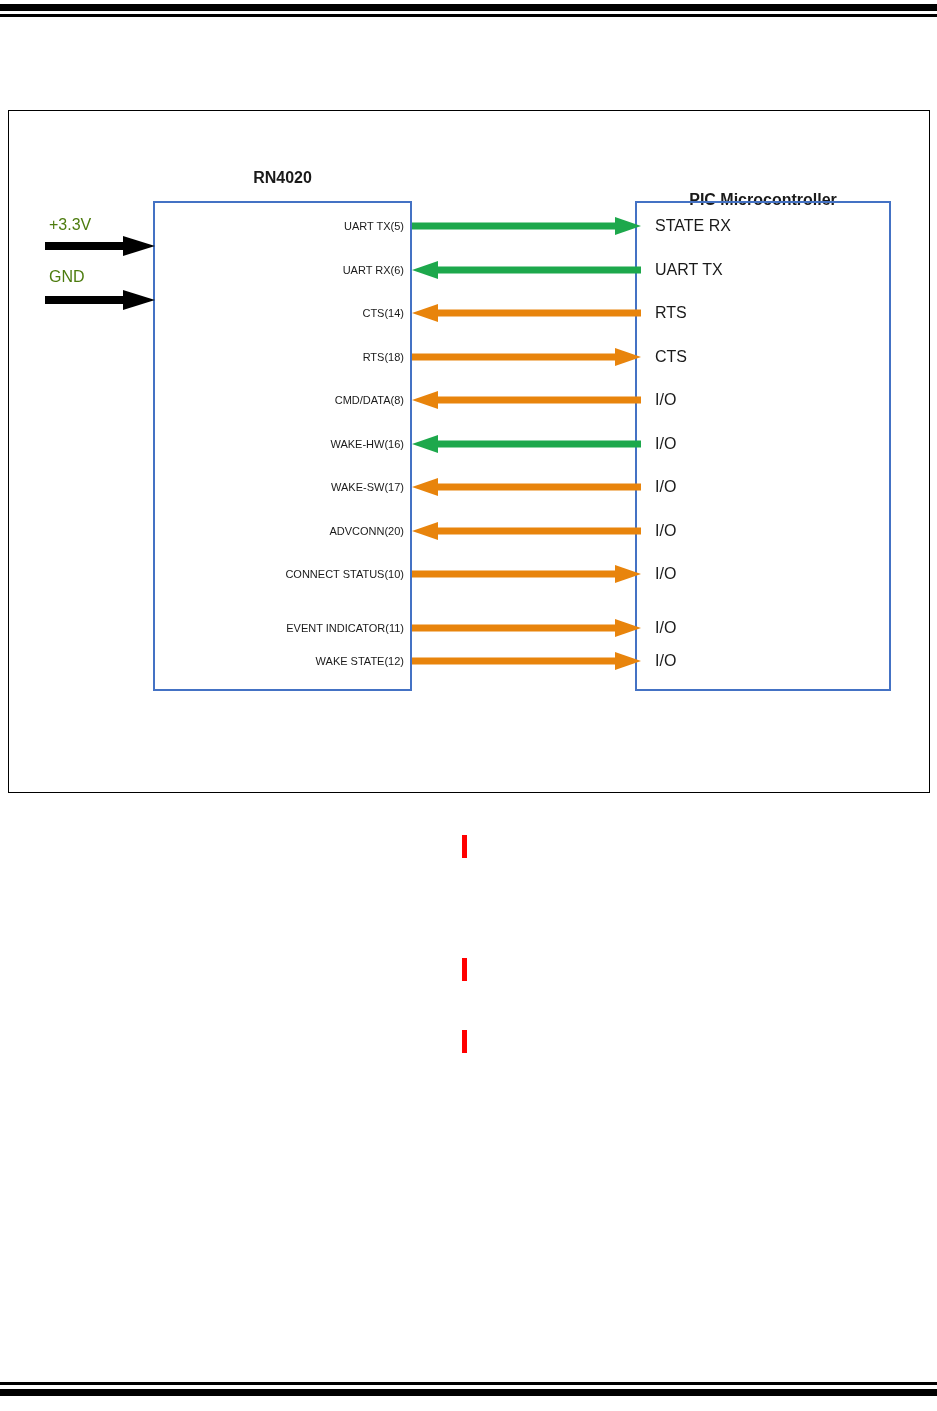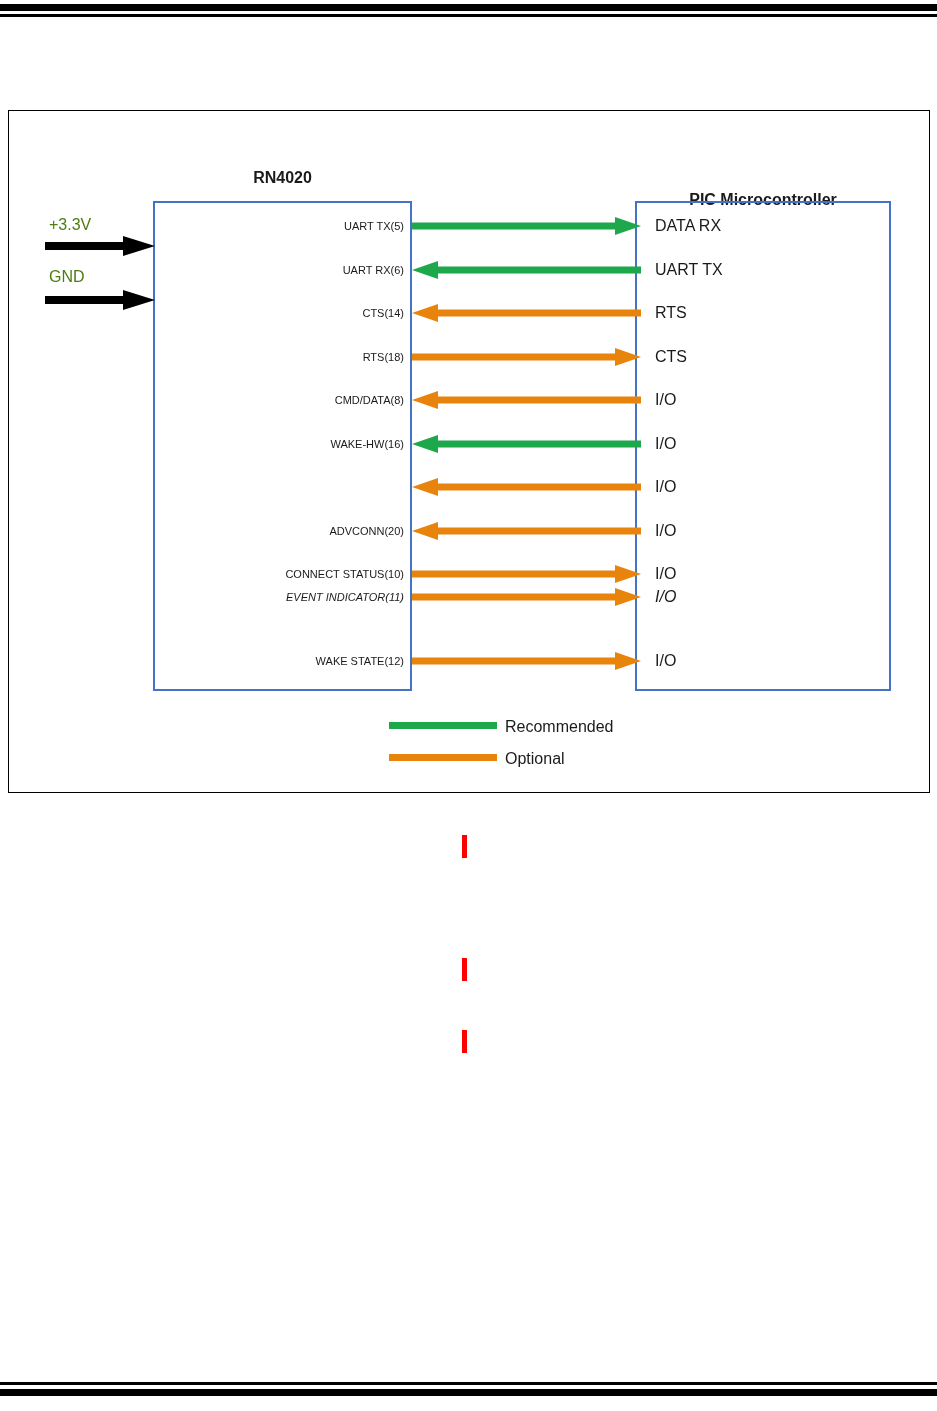--- a/index.html
+++ b/index.html
@@ -190,21 +190,21 @@
 
   <div id="pin-rows">
       <div class="pin-row" style="top: 102px;">
         <div class="pin-left-label">UART TX(5)</div>
         <div class="connector">
           <svg viewBox="0 0 229 26" xmlns="http://www.w3.org/2000/svg">
             <rect x="0" y="9.5" width="205" height="7" fill="#1DA84C"></rect>
             <polygon points="203,4 229,13 203,22" fill="#1DA84C"></polygon>
           </svg>
         </div>
-        <div class="pin-right-label">DATA RX</div>
+        <div class="pin-right-label">STATE RX</div>
       </div>
       <div class="pin-row" style="top: 145.5px;">
         <div class="pin-left-label">UART RX(6)</div>
         <div class="connector">
           <svg viewBox="0 0 229 26" xmlns="http://www.w3.org/2000/svg">
             <rect x="24" y="9.5" width="205" height="7" fill="#1DA84C"></rect>
             <polygon points="26,4 0,13 26,22" fill="#1DA84C"></polygon>
           </svg>
         </div>
         <div class="pin-right-label">UART TX</div>
@@ -243,20 +243,21 @@
         <div class="pin-left-label">WAKE-HW(16)</div>
         <div class="connector">
           <svg viewBox="0 0 229 26" xmlns="http://www.w3.org/2000/svg">
             <rect x="24" y="9.5" width="205" height="7" fill="#1DA84C"></rect>
             <polygon points="26,4 0,13 26,22" fill="#1DA84C"></polygon>
           </svg>
         </div>
         <div class="pin-right-label">I/O</div>
       </div>
       <div class="pin-row" style="top: 363px;">
+        <div class="pin-left-label">WAKE-SW(17)</div>
         <div class="connector">
           <svg viewBox="0 0 229 26" xmlns="http://www.w3.org/2000/svg">
             <rect x="24" y="9.5" width="205" height="7" fill="#E8840C"></rect>
             <polygon points="26,4 0,13 26,22" fill="#E8840C"></polygon>
           </svg>
         </div>
         <div class="pin-right-label">I/O</div>
       </div>
       <div class="pin-row" style="top: 406.5px;">
         <div class="pin-left-label">ADVCONN(20)</div>
@@ -271,21 +272,21 @@
       <div class="pin-row" style="top: 450px;">
         <div class="pin-left-label">CONNECT STATUS(10)</div>
         <div class="connector">
           <svg viewBox="0 0 229 26" xmlns="http://www.w3.org/2000/svg">
             <rect x="0" y="9.5" width="205" height="7" fill="#E8840C"></rect>
             <polygon points="203,4 229,13 203,22" fill="#E8840C"></polygon>
           </svg>
         </div>
         <div class="pin-right-label">I/O</div>
       </div>
-      <div class="pin-row" style="top: 473px; font-style: italic;">
+      <div class="pin-row" style="top: 504px;">
         <div class="pin-left-label">EVENT INDICATOR(11)</div>
         <div class="connector">
           <svg viewBox="0 0 229 26" xmlns="http://www.w3.org/2000/svg">
             <rect x="0" y="9.5" width="205" height="7" fill="#E8840C"></rect>
             <polygon points="203,4 229,13 203,22" fill="#E8840C"></polygon>
           </svg>
         </div>
         <div class="pin-right-label">I/O</div>
       </div>
       <div class="pin-row" style="top: 537px;">
@@ -293,28 +294,18 @@
         <div class="connector">
           <svg viewBox="0 0 229 26" xmlns="http://www.w3.org/2000/svg">
             <rect x="0" y="9.5" width="205" height="7" fill="#E8840C"></rect>
             <polygon points="203,4 229,13 203,22" fill="#E8840C"></polygon>
           </svg>
         </div>
         <div class="pin-right-label">I/O</div>
       </div>
     </div>
 
-  <div id="legend">
-      <div class="legend-row">
-        <span class="legend-swatch" style="background: rgb(29, 168, 76);"></span>
-        <span class="legend-text">Recommended</span>
-      </div>
-      <div class="legend-row">
-        <span class="legend-swatch" style="background: rgb(232, 132, 12);"></span>
-        <span class="legend-text">Optional</span>
-      </div>
-    </div>
 
 </div>
 
 <div class="caret" id="caret-1" style="left: 462px; top: 835px; background: rgb(255, 0, 0);"></div>
 <div class="caret" id="caret-2" style="left: 462px; top: 958px; background: rgb(255, 0, 0);"></div>
 <div class="caret" id="caret-3" style="left: 462px; top: 1030px; background: rgb(255, 0, 0);"></div>
 
 </body></html>

